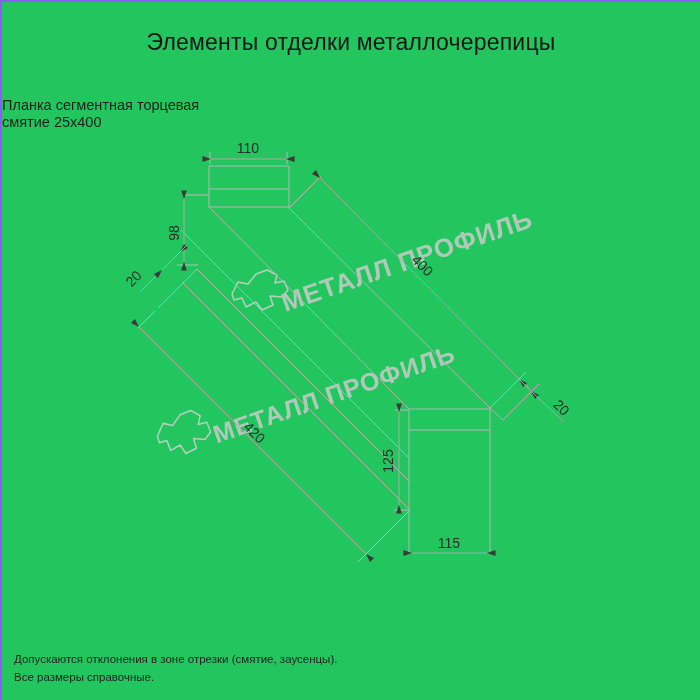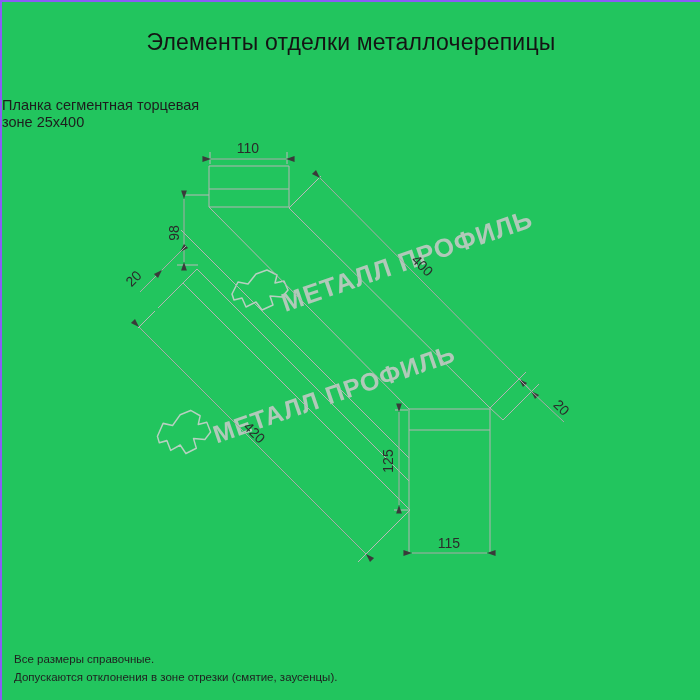--- a/index.html
+++ b/index.html
@@ -30,21 +30,21 @@
 </style>
 </head>
 <body>
 
 <div class="page">
 
   <h1 class="page-title">Элементы отделки металлочерепицы</h1>
 
   <div class="drawing-subtitle">
     <div>Планка сегментная торцевая</div>
-    <div>зоне 25х400</div>
+    <div>смятие 25х400</div>
   </div>
 
   <svg class="drawing-svg" viewBox="0 0 698 698">
     <defs>
       <marker id="arr" viewBox="0 0 10 10" refX="0.5" refY="5" markerWidth="11" markerHeight="9" orient="auto-start-reverse">
         <path d="M0.5,5 L10,1.8 L10,8.2 Z" fill="#3a3a3a"></path>
       </marker>
     </defs>
 
     <g opacity="0.85">
@@ -118,17 +118,17 @@
       <text class="dimtext" x="135" y="280" text-anchor="middle" transform="rotate(-45 135 280)">20</text>
       <text class="dimtext" x="417" y="267" text-anchor="middle" transform="rotate(45 417 267)">400</text>
       <text class="dimtext" x="249" y="434" text-anchor="middle" transform="rotate(45 249 434)">420</text>
       <text class="dimtext" x="556" y="409" text-anchor="middle" transform="rotate(45 556 409)">20</text>
       <text class="dimtext" x="391" y="459" text-anchor="middle" transform="rotate(-90 391 459)">125</text>
       <text class="dimtext" x="447" y="546" text-anchor="middle">115</text>
     </g>
   </svg>
 
   <div class="footer">
+    <div>Допускаются отклонения в зоне отрезки (смятие, заусенцы).</div>
     <div>Все размеры справочные.</div>
-    <div>Допускаются отклонения в зоне отрезки (смятие, заусенцы).</div>
   </div>
 
 </div>
 
 </body></html>

